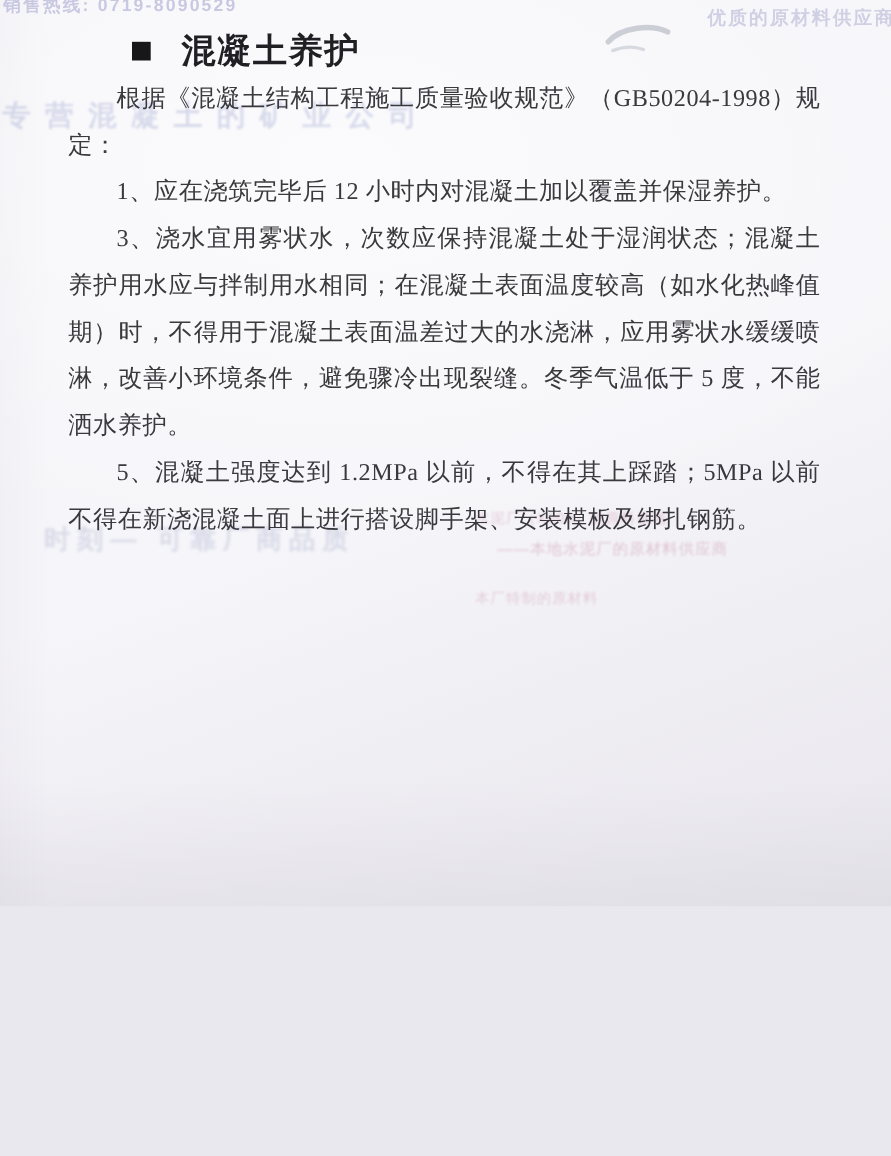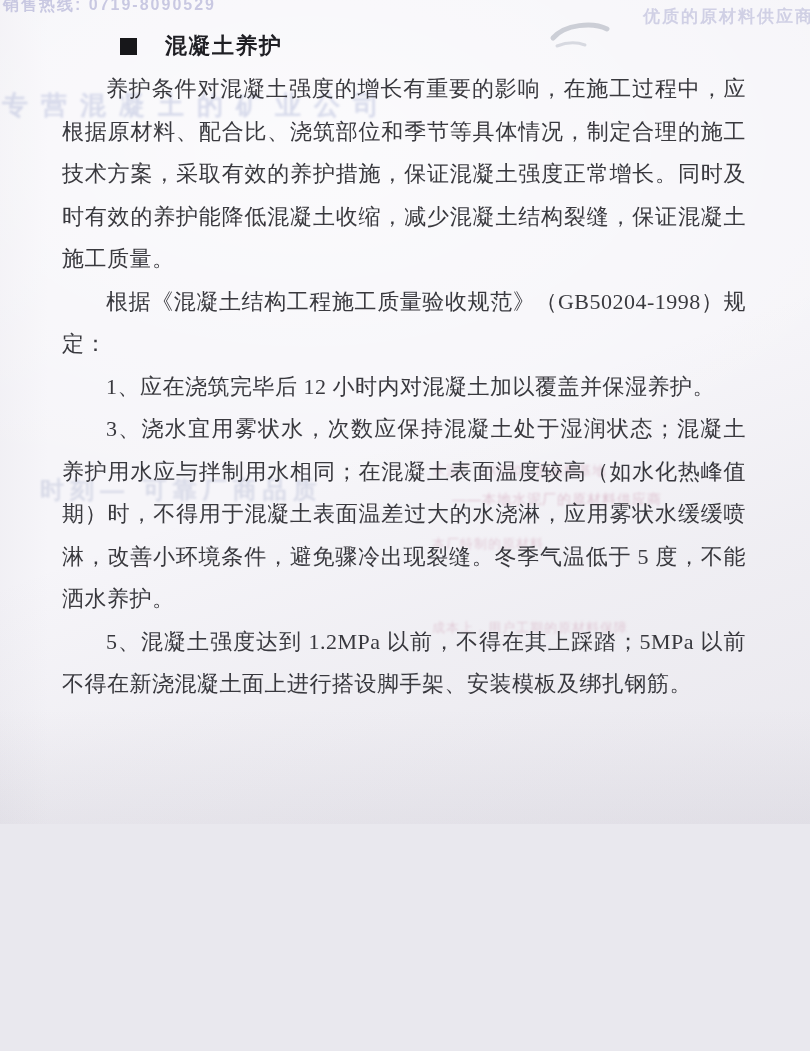--- a/index.html
+++ b/index.html
@@ -13,21 +13,21 @@
       radial-gradient(ellipse 900px 520px at 38% 18%, rgba(255,255,255,0.55), rgba(255,255,255,0) 70%),
       linear-gradient(160deg, rgba(120,115,135,0) 52%, rgba(120,115,135,0.05) 72%, rgba(130,124,145,0.11) 100%),
       linear-gradient(0deg, rgba(140,135,155,0.09), rgba(140,135,155,0) 14%),
       linear-gradient(90deg, rgba(150,145,165,0.05), rgba(150,145,165,0) 6%);
     font-family:"Liberation Serif","DejaVu Serif",serif;
   }
 
   
   .heading{
     margin:33px 0 0 120px;
-    font-size:22px;
+    font-size:31px;
     line-height:26px;
     font-weight:bold;
     color:#1f1f24;
     letter-spacing:1.5px;
     display:flex;
     align-items:center;
   }
   .bullet-square{
     display:inline-block;
     width:17px;height:17px;
@@ -113,28 +113,26 @@
   <svg class="swoosh" width="70" height="45" viewBox="0 0 70 45">
     <path d="M8 22 C 20 8, 48 6, 62 13" stroke="#8d93a2" stroke-width="5" fill="none" stroke-linecap="round"></path>
     <path d="M12 30 C 22 26, 32 26, 40 29" stroke="#a8adbb" stroke-width="3" fill="none" stroke-linecap="round"></path>
   </svg>
 
   <div class="artifact wm-company">专营混凝土的矿业公司</div>
   <div class="artifact wm-quality">时刻— 可靠厂商品质</div>
   <div class="artifact pink pink1">水泥厂（X000）的原料基地</div>
   <div class="artifact pink pink2">——本地水泥厂的原材料供应商</div>
   <div class="artifact pink pink3">本厂特制的原材料</div>
-  <div class="artifact pink pink4">成本上，用户工期的原材料保障</div>
 
   <h1 class="heading">
     <span class="bullet-square"></span>
     <span class="heading-text">混凝土养护</span>
   </h1>
 
   <div class="body-text">
-    <p>养护条件对混凝土强度的增长有重要的影响，在施工过程中，应根据原材料、配合比、浇筑部位和季节等具体情况，制定合理的施工技术方案，采取有效的养护措施，保证混凝土强度正常增长。同时及时有效的养护能降低混凝土收缩，减少混凝土结构裂缝，保证混凝土施工质量。</p>
     <p>根据《混凝土结构工程施工质量验收规范》（GB50204-1998）规定：</p>
     <p>1、应在浇筑完毕后 12 小时内对混凝土加以覆盖并保湿养护。</p>
     <p>3、浇水宜用雾状水，次数应保持混凝土处于湿润状态；混凝土养护用水应与拌制用水相同；在混凝土表面温度较高（如水化热峰值期）时，不得用于混凝土表面温差过大的水浇淋，应用雾状水缓缓喷淋，改善小环境条件，避免骤冷出现裂缝。冬季气温低于 5 度，不能洒水养护。</p>
     <p>5、混凝土强度达到 1.2MPa 以前，不得在其上踩踏；5MPa 以前不得在新浇混凝土面上进行搭设脚手架、安装模板及绑扎钢筋。</p>
   </div>
 
 </div>
 
 </body></html>

